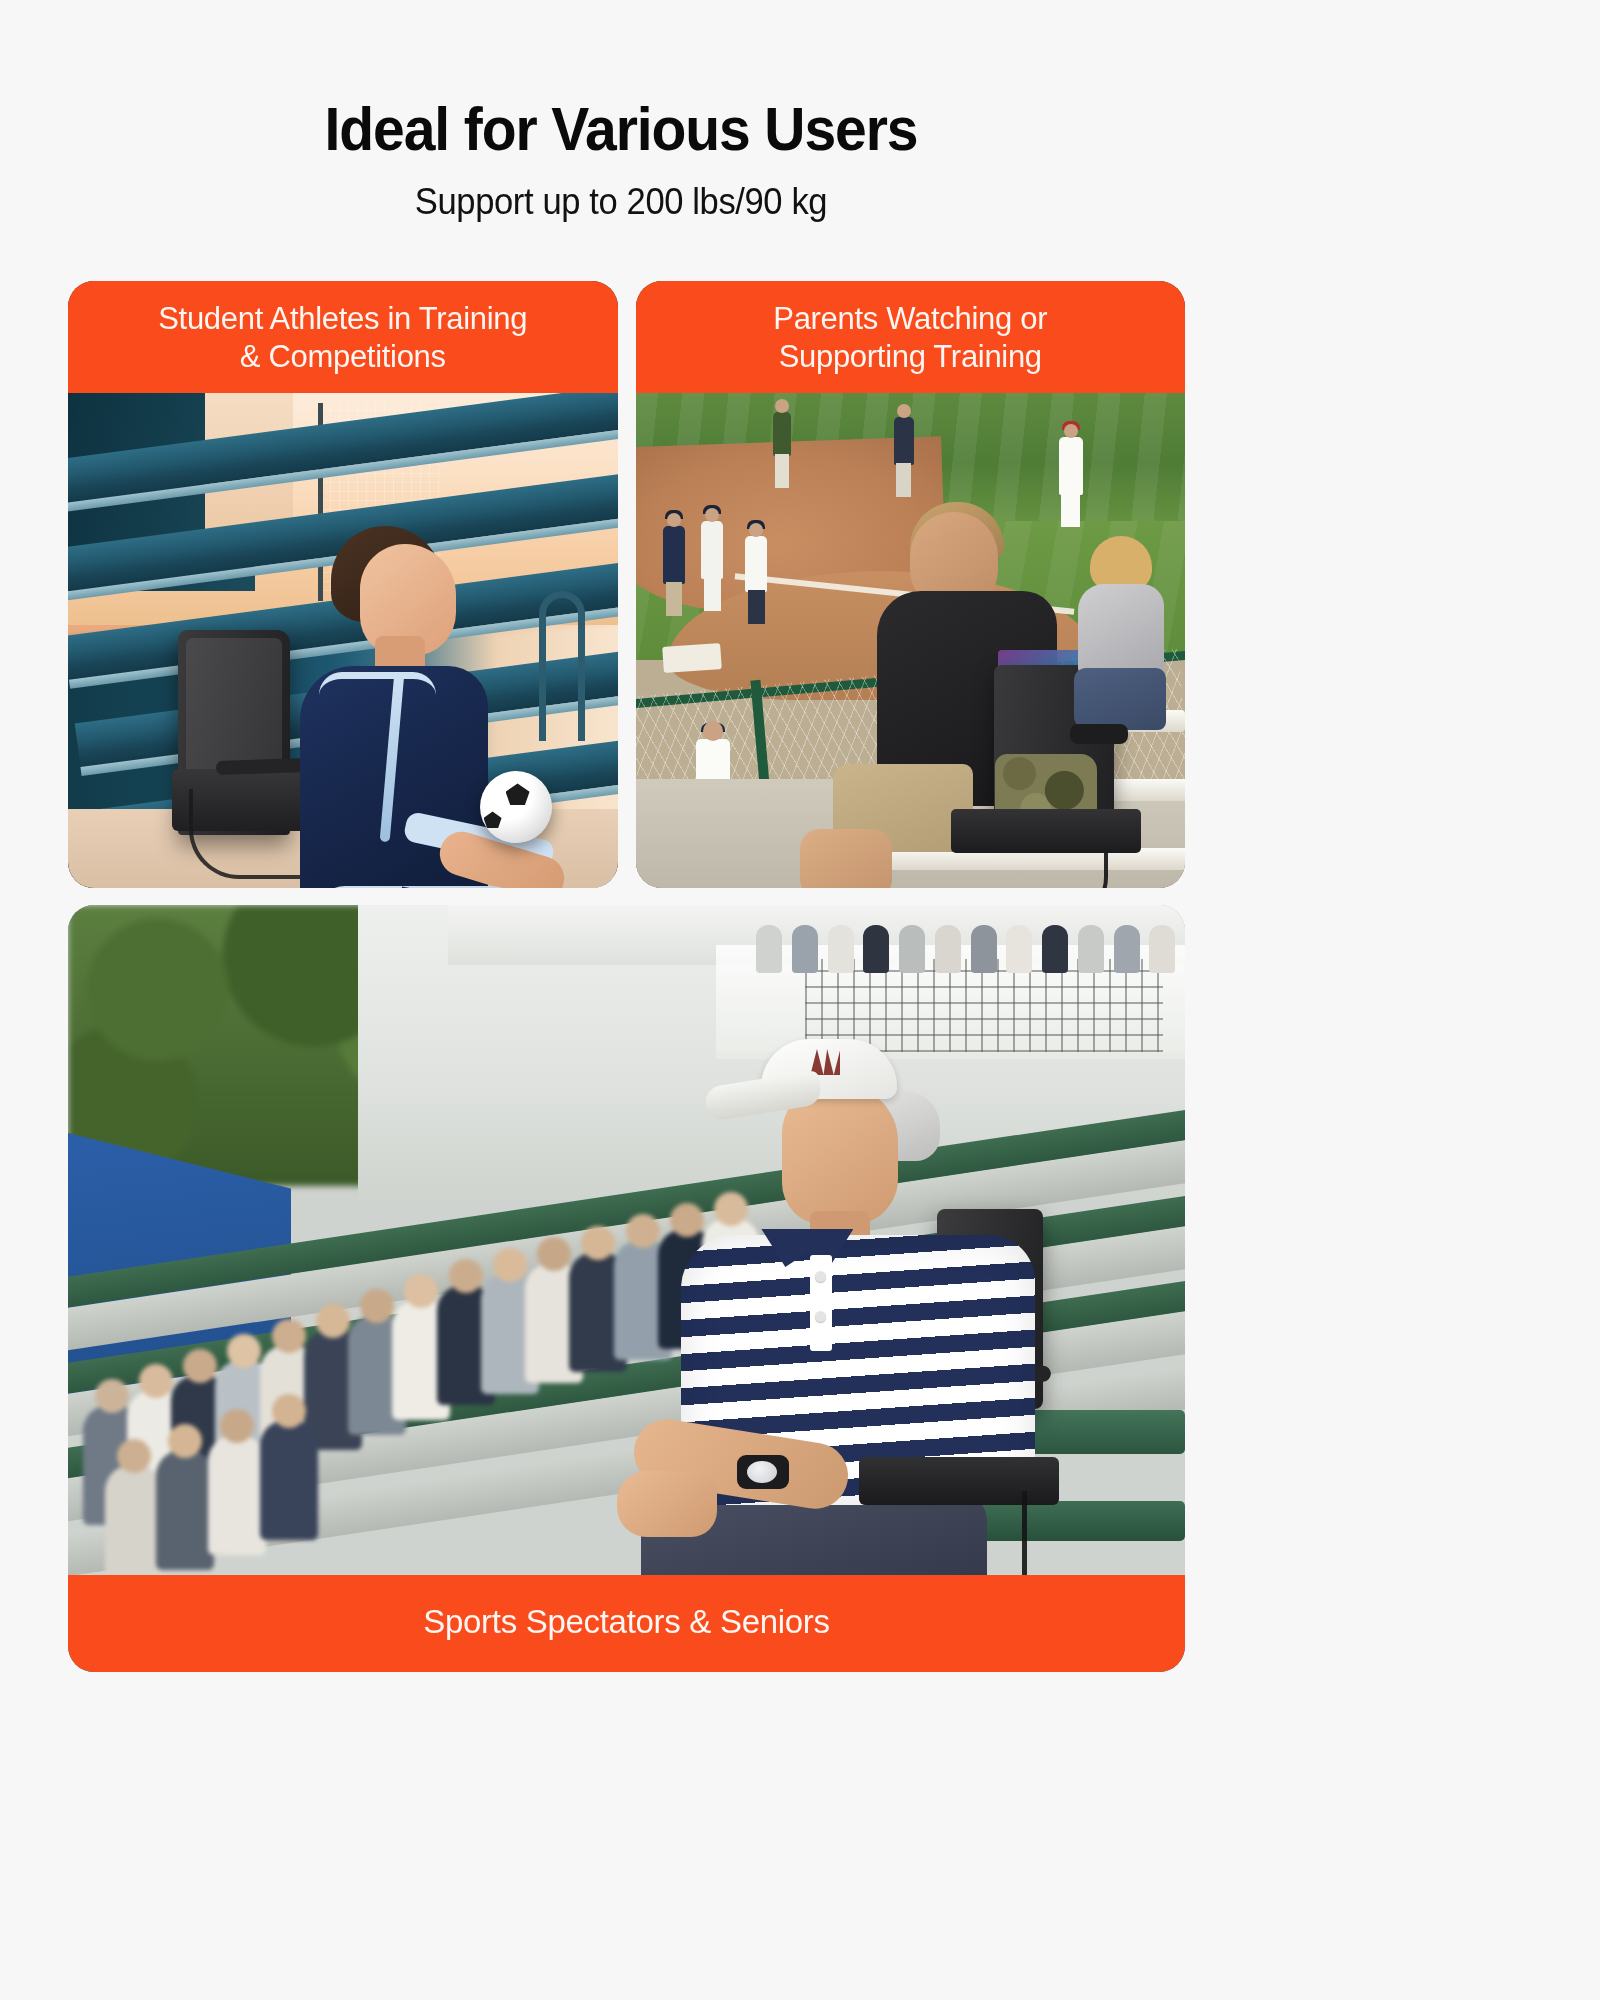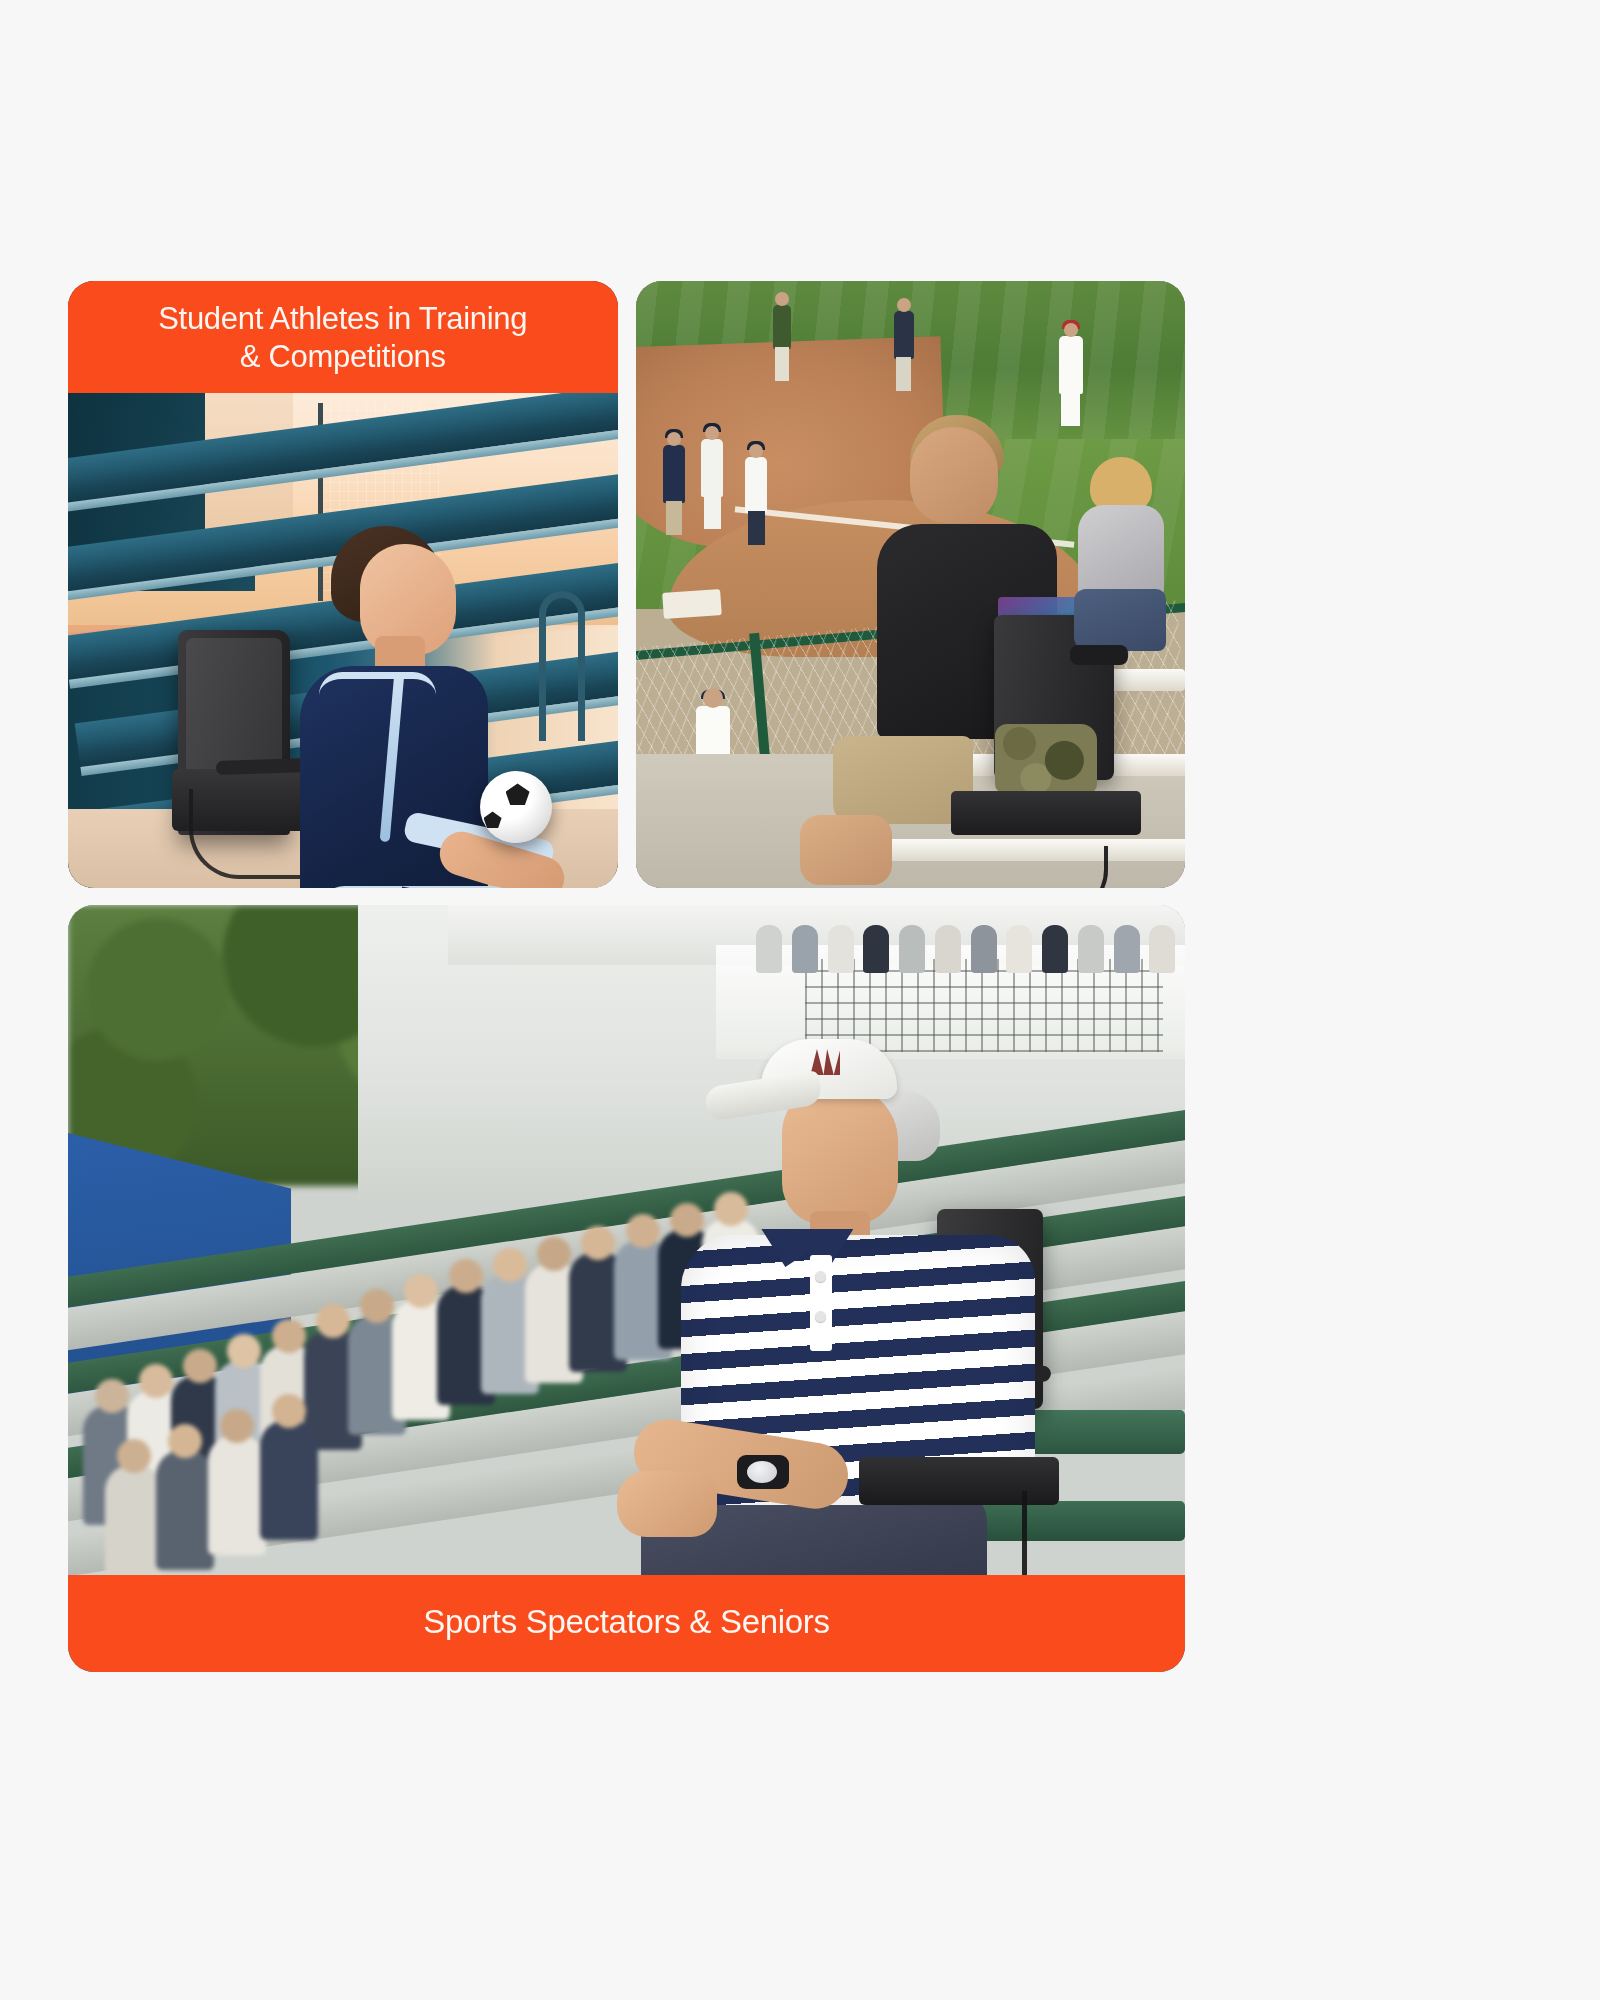--- a/index.html
+++ b/index.html
@@ -572,20 +572,24 @@
     position:absolute; right:0; bottom:5%; width:40%; height:40px;
     background: linear-gradient(180deg,#3e6e54,#28503c);
     border-radius: 5px;
   }
 </style>
 </head>
 <body>
 
 <div class="page">
 
+  <div class="heading">
+    <div class="main-title">Ideal for Various Users</div>
+    <div class="sub-title">Support up to 200 lbs/90 kg</div>
+  </div>
 
   <div class="cards">
 
     <div class="top-row">
 
       <div class="card">
         <div class="cap-bar">
           <div>Student Athletes in Training</div>
           <div>&amp; Competitions</div>
         </div>
@@ -630,20 +634,24 @@
               <div class="p1-pants"></div>
 
             </div>
 
             <div class="p1-ball"></div>
           </div>
         </div>
       </div>
 
       <div class="card">
+        <div class="cap-bar">
+          <div>Parents Watching or</div>
+          <div>Supporting Training</div>
+        </div>
         <div class="photo">
           <div class="p2">
             <div class="p2-grass-far"></div>
             <div class="p2-infield"></div>
             <div class="p2-dirt"></div>
             <div class="p2-arc"></div>
             <div class="p2-baseline"></div>
             <div class="p2-plate"></div>
 
             <div class="fig" style="left:5%;  top:27%; width:22px; height:58px; background:#23304d;">

